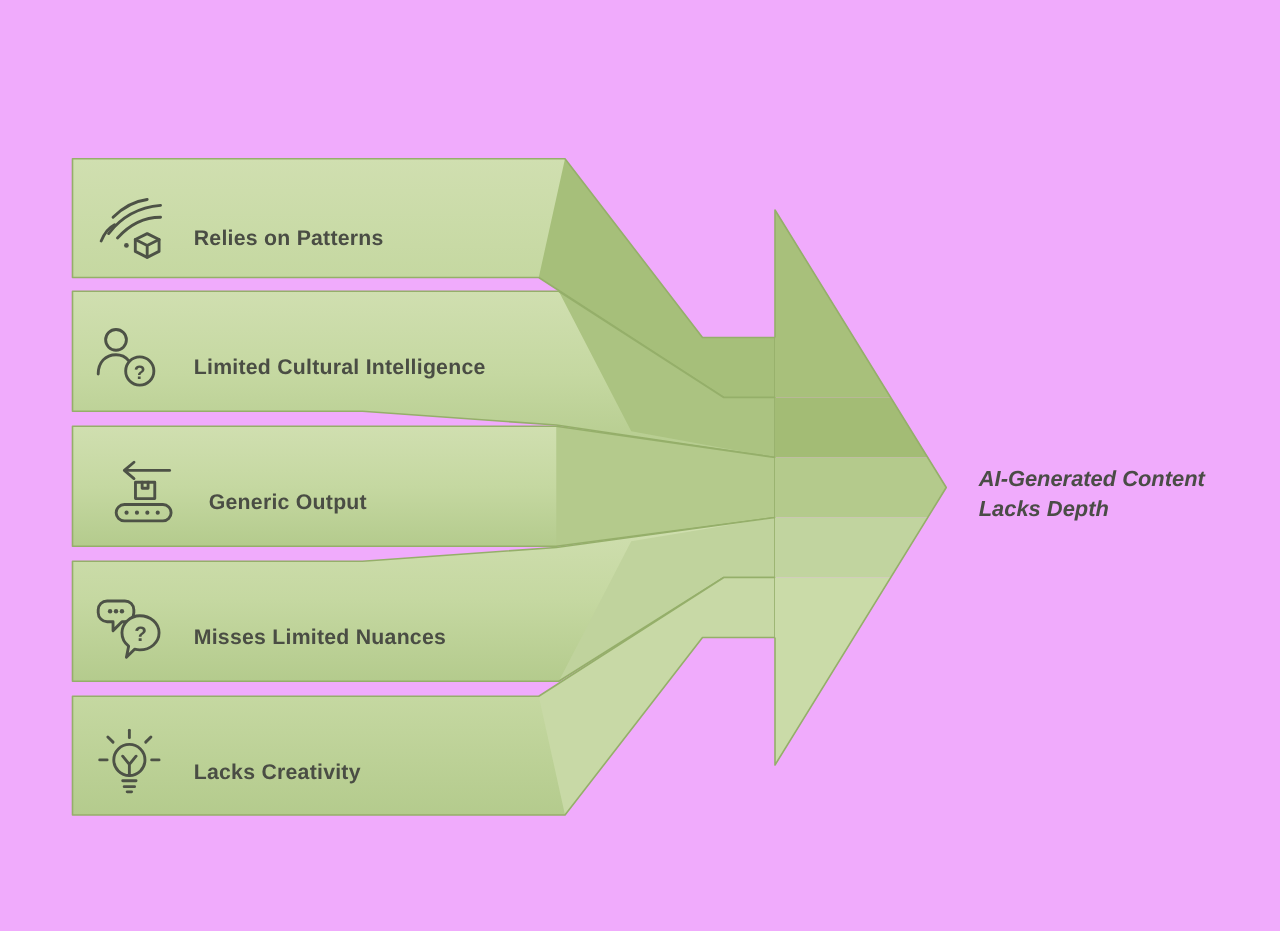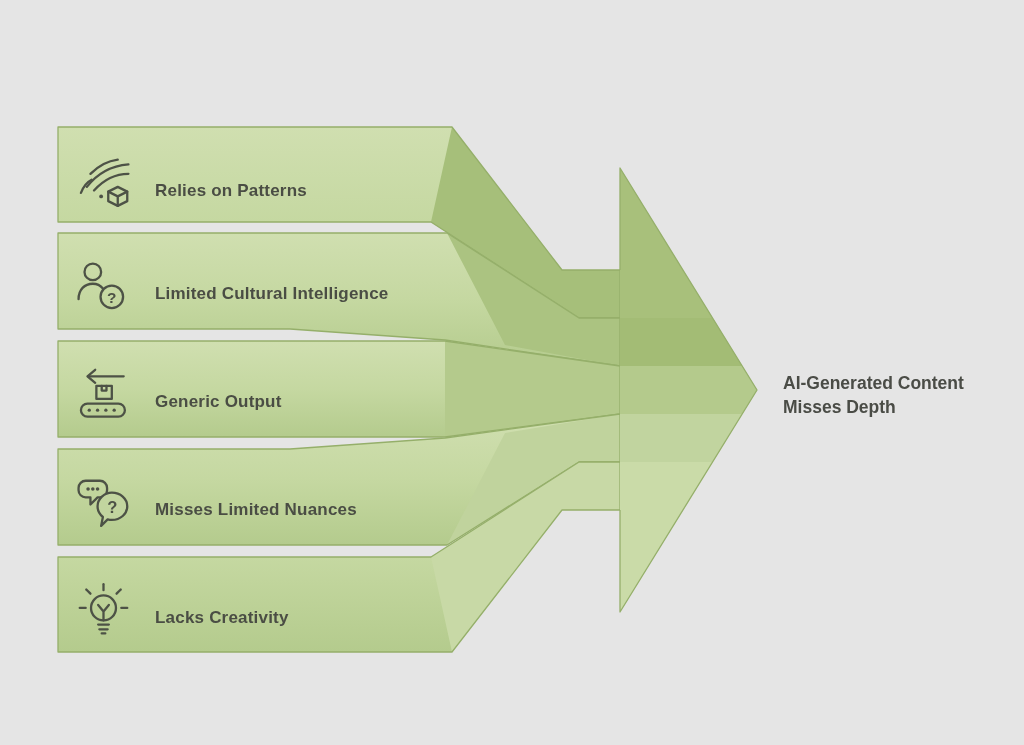--- a/index.html
+++ b/index.html
@@ -1,25 +1,25 @@
 <!DOCTYPE html>
 <html><head>
 <meta charset="utf-8">
 <style>
   html,body{margin:0;padding:0;background:#ffffff;}
-  .stage{position:relative;width:1024px;height:745px;background:#e5e5e5;overflow:hidden;
+  .stage{position:relative;width:1024px;height:745px;background:#f0abfc;overflow:hidden;
          font-family:"Liberation Sans", sans-serif;}
   .stage svg.shapes{position:absolute;left:0;top:0;}
   .row{position:absolute;left:58px;width:410px;display:flex;align-items:center;
        padding-left:17px;padding-top:14px;box-sizing:border-box;gap:23px;}
   .row .ic{flex:0 0 auto;width:57px;height:57px;}
   .row .lbl{font-size:17px;font-weight:bold;color:#4a4d44;letter-spacing:.2px;
             position:relative;top:6px;white-space:nowrap;}
   .conclusion{position:absolute;left:783px;top:372px;width:230px;
-              font-size:17.5px;font-weight:bold;color:#4a4c46;line-height:23.5px;}
+              font-size:17.5px;font-weight:bold;color:#4a4c46;line-height:23.5px;font-style:italic;}
   .ic svg{display:block;}
   .ic path,.ic circle,.ic rect,.ic polyline,.ic line{vector-effect:non-scaling-stroke;}
 </style>
 </head>
 <body>
 
 <div class="stage">
 
   <svg class="shapes" width="1024" height="745" viewBox="0 0 1024 745">
     <defs>
@@ -95,21 +95,21 @@
       <svg width="57" height="57" viewBox="0 0 48 48" fill="none" stroke="#4d5246" stroke-width="2.3" stroke-linecap="round" stroke-linejoin="round">
         <circle cx="15" cy="10" r="7"></circle>
         <path d="M3 33 C3 25 8 20 15 20 C18.5 20 21.5 21.5 23.5 24"></path>
         <circle cx="31" cy="31" r="9.5"></circle>
         <text x="31" y="36.5" text-anchor="middle" font-size="13" font-weight="bold" fill="#4d5246" stroke="none" font-family="Liberation Sans, sans-serif">?</text>
       </svg>
     </span>
     <span class="lbl">Limited Cultural Intelligence</span>
   </div>
 
-  <div class="row" style="top:341px;height:96px;">
+  <div class="row" style="top:341px;height:96px;margin-left:12px;">
     <span class="ic">
       <svg width="57" height="57" viewBox="0 0 48 48" fill="none" stroke="#4d5246" stroke-width="2.3" stroke-linecap="round" stroke-linejoin="round">
         <path d="M41 7 H11"></path>
         <polyline points="17,1.5 10.5,7 17,12.5"></polyline>
         <rect x="18" y="15" width="13" height="11"></rect>
         <path d="M22.5 15 V19 H26.5 V15"></path>
         <rect x="5" y="30" width="37" height="11" rx="5.5"></rect>
         <circle cx="12" cy="35.5" r="1.4" fill="#4d5246" stroke="none"></circle>
         <circle cx="19" cy="35.5" r="1.4" fill="#4d5246" stroke="none"></circle>
         <circle cx="26" cy="35.5" r="1.4" fill="#4d5246" stroke="none"></circle>
@@ -146,16 +146,16 @@
         <path d="M19.5 35 H28.5"></path>
         <path d="M20.5 39 H27.5"></path>
         <path d="M22.5 42.5 H25.5"></path>
       </svg>
     </span>
     <span class="lbl">Lacks Creativity</span>
   </div>
 
   <div class="conclusion">
     <div>AI-Generated Content</div>
-    <div>Misses Depth</div>
+    <div>Lacks Depth</div>
   </div>
 
 </div>
 
 </body></html>

